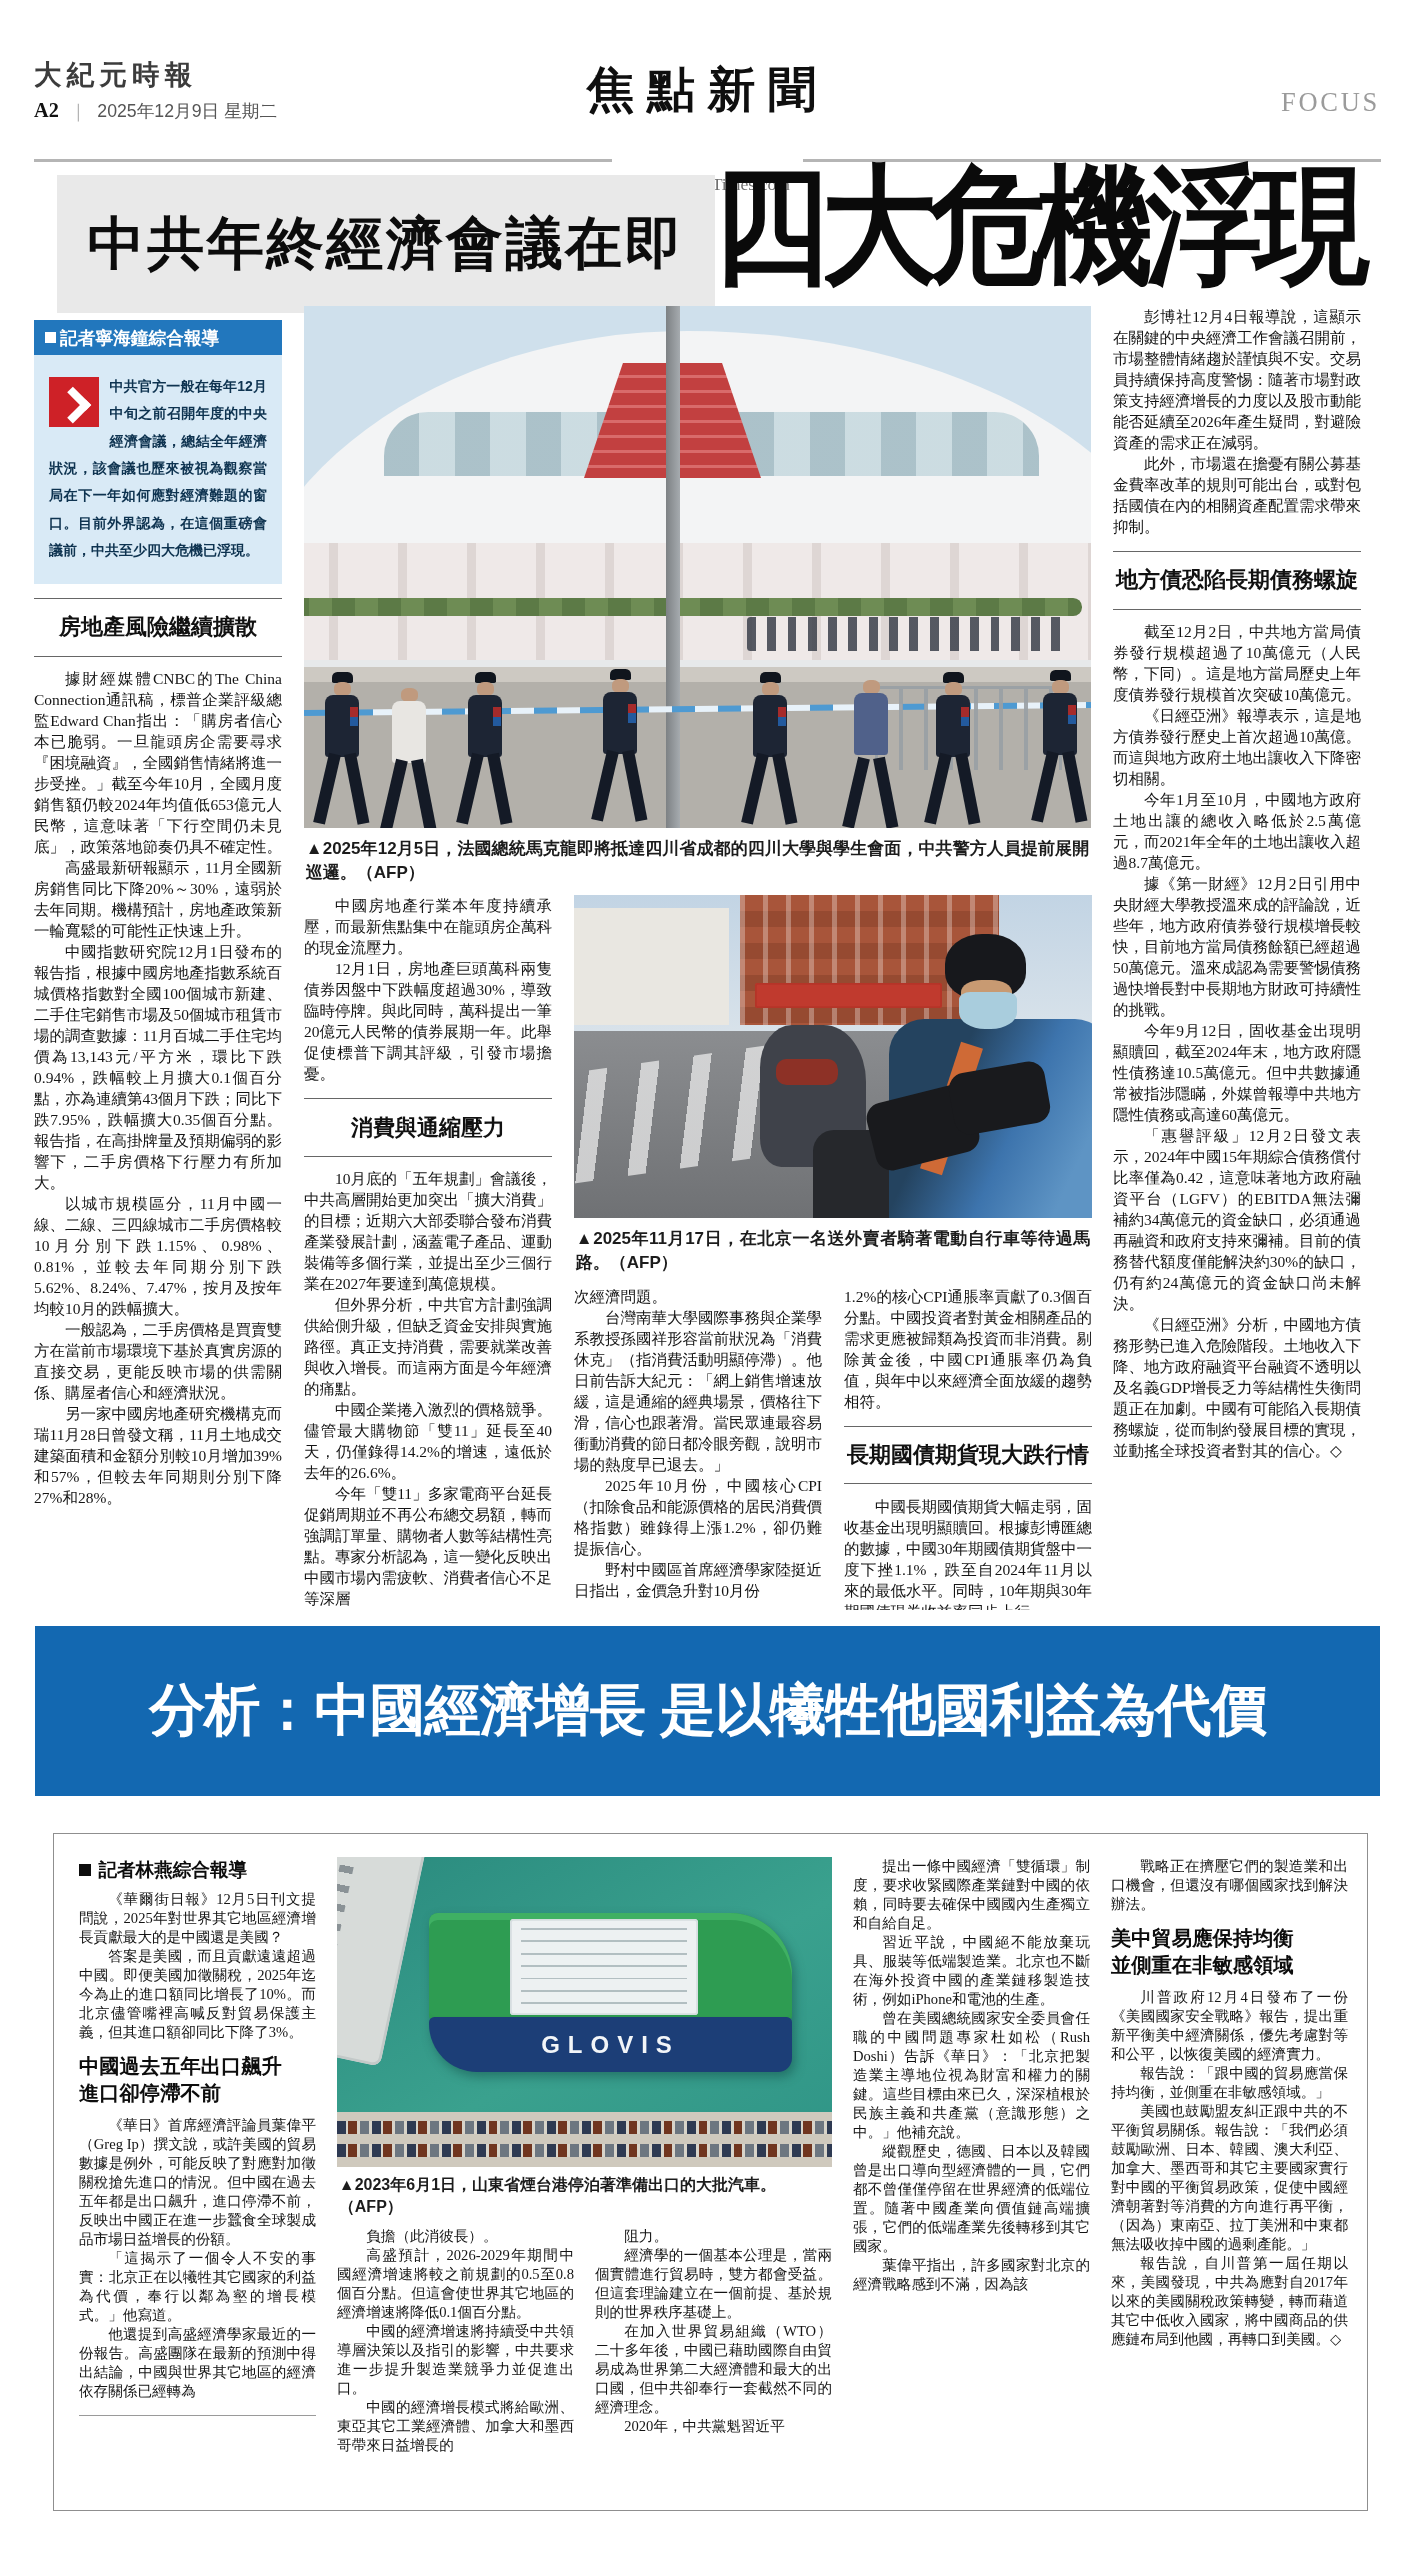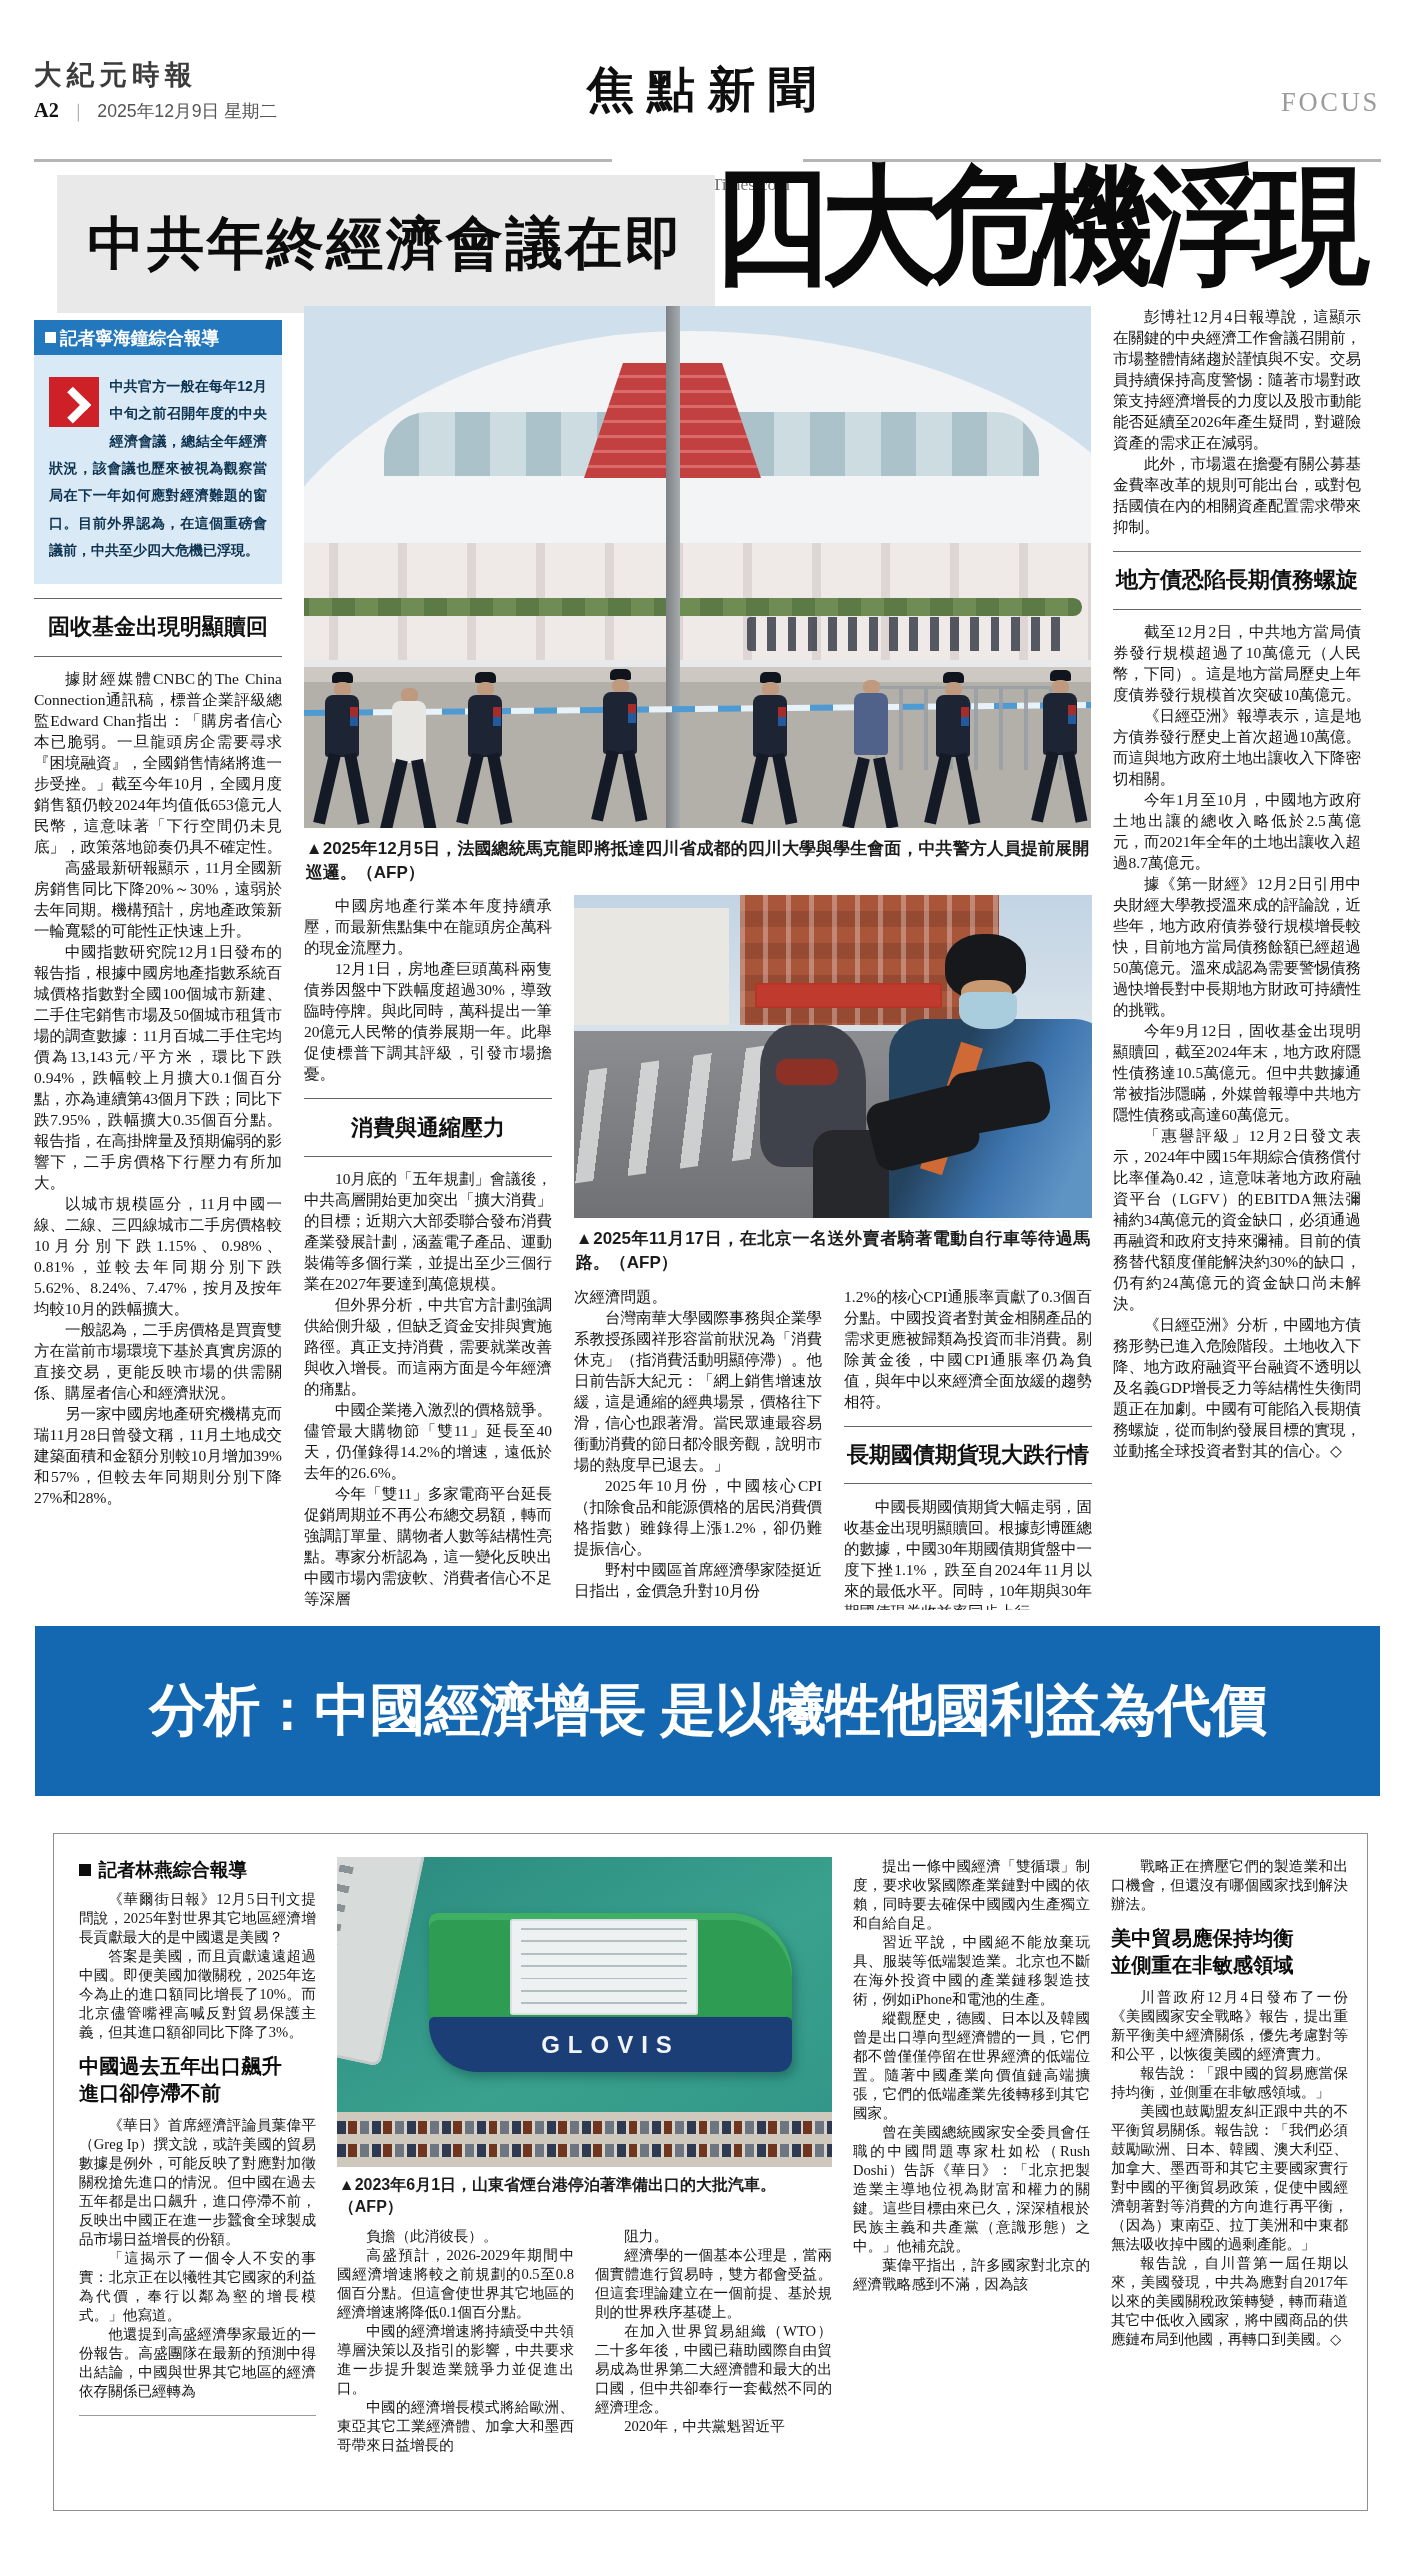--- a/index.html
+++ b/index.html
@@ -174,21 +174,21 @@
       <div class="rep-bar sans">
         <span class="sq"></span>
         <span>記者寧海鐘綜合報導</span>
       </div>
       <div class="lede-box">
         <span class="red-arrow">
             <i></i>
           </span>
         <span>中共官方一般在每年12月中旬之前召開年度的中央經濟會議，總結全年經濟狀況，該會議也歷來被視為觀察當局在下一年如何應對經濟難題的窗口。目前外界認為，在這個重磅會議前，中共至少四大危機已浮現。</span>
       </div>
-      <div class="h-col">固收基金出現明顯贖回</div>
+      <div class="h-col">房地產風險繼續擴散</div>
       <p class="p">據財經媒體CNBC的The China Connection通訊稿，標普企業評級總監Edward Chan指出：「購房者信心本已脆弱。一旦龍頭房企需要尋求『困境融資』，全國銷售情緒將進一步受挫。」截至今年10月，全國月度銷售額仍較2024年均值低653億元人民幣，這意味著「下行空間仍未見底」，政策落地節奏仍具不確定性。</p>
       <p class="p">高盛最新研報顯示，11月全國新房銷售同比下降20%～30%，遠弱於去年同期。機構預計，房地產政策新一輪寬鬆的可能性正快速上升。</p>
       <p class="p">中國指數研究院12月1日發布的報告指，根據中國房地產指數系統百城價格指數對全國100個城市新建、二手住宅銷售市場及50個城市租賃市場的調查數據：11月百城二手住宅均價為13,143元/平方米，環比下跌0.94%，跌幅較上月擴大0.1個百分點，亦為連續第43個月下跌；同比下跌7.95%，跌幅擴大0.35個百分點。報告指，在高掛牌量及預期偏弱的影響下，二手房價格下行壓力有所加大。</p>
       <p class="p">以城市規模區分，11月中國一線、二線、三四線城市二手房價格較10月分別下跌1.15%、0.98%、0.81%，並較去年同期分別下跌5.62%、8.24%、7.47%，按月及按年均較10月的跌幅擴大。</p>
       <p class="p">一般認為，二手房價格是買賣雙方在當前市場環境下基於真實房源的直接交易，更能反映市場的供需關係、購屋者信心和經濟狀況。</p>
       <p class="p">另一家中國房地產研究機構克而瑞11月28日曾發文稱，11月土地成交建築面積和金額分別較10月增加39%和57%，但較去年同期則分別下降27%和28%。</p>
     </div>
 
     <div class="group234">
       <div class="photo photo1">
@@ -375,22 +375,22 @@
           <p class="bp">經濟學的一個基本公理是，當兩個實體進行貿易時，雙方都會受益。但這套理論建立在一個前提、基於規則的世界秩序基礎上。</p>
           <p class="bp">在加入世界貿易組織（WTO）二十多年後，中國已藉助國際自由貿易成為世界第二大經濟體和最大的出口國，但中共卻奉行一套截然不同的經濟理念。</p>
           <p class="bp">2020年，中共黨魁習近平</p>
         </div>
       </div>
     </div>
 
     <div class="bcol">
       <p class="bp cont">提出一條中國經濟「雙循環」制度，要求收緊國際產業鏈對中國的依賴，同時要去確保中國國內生產獨立和自給自足。</p>
       <p class="bp">習近平說，中國絕不能放棄玩具、服裝等低端製造業。北京也不斷在海外投資中國的產業鏈移製造技術，例如iPhone和電池的生產。</p>
+      <p class="bp">曾在美國總統國家安全委員會任職的中國問題專家杜如松（Rush Doshi）告訴《華日》：「北京把製造業主導地位視為財富和權力的關鍵。這些目標由來已久，深深植根於民族主義和共產黨（意識形態）之中。」他補充說。</p>
       <p class="bp">縱觀歷史，德國、日本以及韓國曾是出口導向型經濟體的一員，它們都不曾僅僅停留在世界經濟的低端位置。隨著中國產業向價值鏈高端擴張，它們的低端產業先後轉移到其它國家。</p>
-      <p class="bp">曾在美國總統國家安全委員會任職的中國問題專家杜如松（Rush Doshi）告訴《華日》：「北京把製造業主導地位視為財富和權力的關鍵。這些目標由來已久，深深植根於民族主義和共產黨（意識形態）之中。」他補充說。</p>
       <p class="bp">葉偉平指出，許多國家對北京的經濟戰略感到不滿，因為該</p>
     </div>
 
     <div class="bcol">
       <p class="bp cont">戰略正在擠壓它們的製造業和出口機會，但還沒有哪個國家找到解決辦法。</p>
       <div class="bh">
         <div>美中貿易應保持均衡</div>
         <div>並側重在非敏感領域</div>
       </div>
       <p class="bp">川普政府12月4日發布了一份《美國國家安全戰略》報告，提出重新平衡美中經濟關係，優先考慮對等和公平，以恢復美國的經濟實力。</p>

